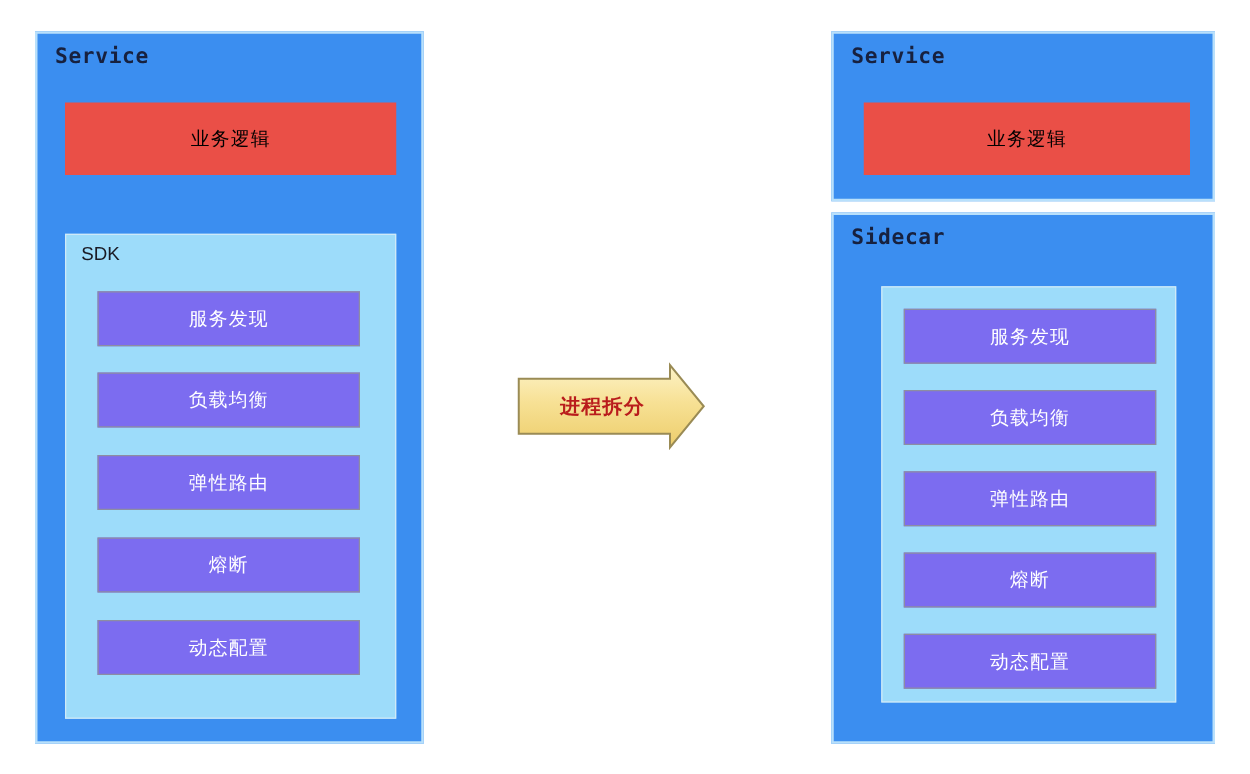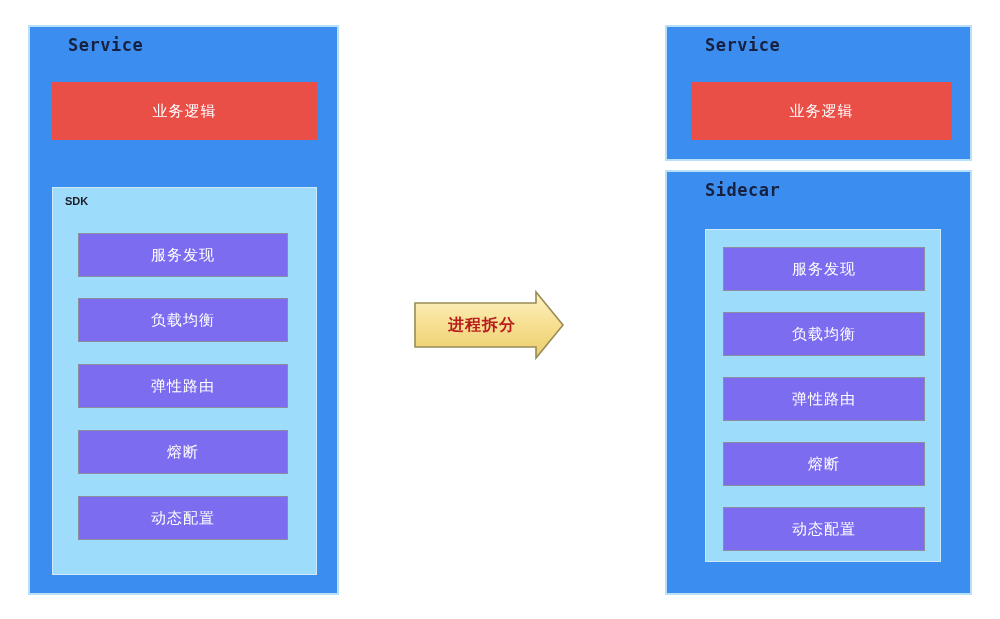--- a/index.html
+++ b/index.html
@@ -30,50 +30,49 @@
   .box-title {
     position: absolute;
     left: 14px;
     top: 8px;
     font-family: "DejaVu Sans Mono", "Liberation Mono", monospace;
     font-size: 17px;
     font-weight: 700;
     color: #17213f;
     letter-spacing: 0.5px;
     white-space: nowrap;
-    margin-left: 24px;
   }
 
   
   .red-block {
     position: absolute;
     background: #ea4f47;
-    color: #ffffff;
+    color: #000000;
     font-size: 15px;
     display: flex;
     align-items: center;
     justify-content: center;
     box-sizing: border-box;
     letter-spacing: 1px;
   }
 
   
   .inner-box {
     position: absolute;
     background: #9ddcfa;
     border: 1px solid #cfe9f7;
     box-sizing: border-box;
   }
   .inner-title {
     position: absolute;
     left: 12px;
     top: 7px;
     font-family: "Liberation Sans", sans-serif;
-    font-size: 11px;
-    font-weight: 700;
+    font-size: 15px;
+    font-weight: 400;
     color: #1a1a24;
     white-space: nowrap;
   }
 
   
   .purple-block {
     position: absolute;
     background: #7c6cf0;
     border: 1px solid #8d8da2;
     color: #ffffff;

